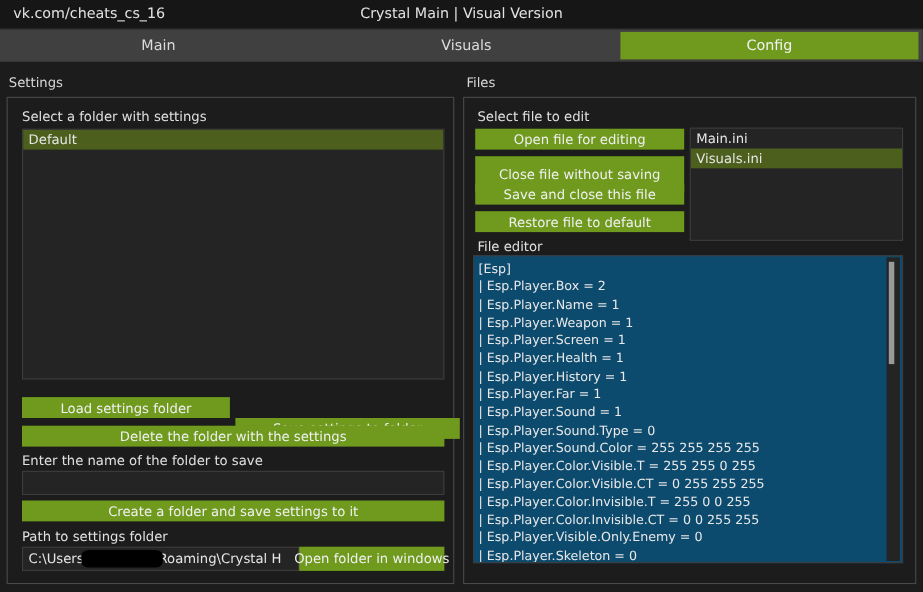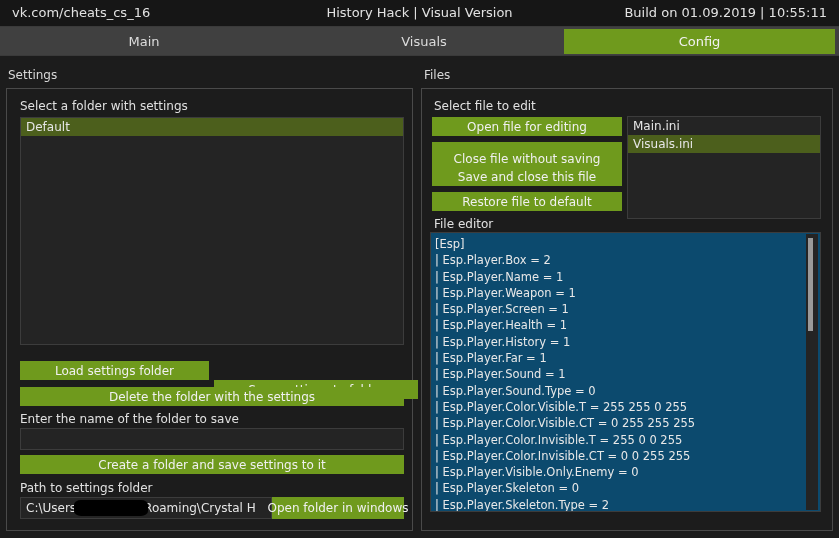--- a/index.html
+++ b/index.html
@@ -118,22 +118,21 @@
   #editor-scrollbar-thumb {
     position: absolute; right: 5px; top: 4px; width: 5px; height: 93px;
     background: #9a9a9a;
   }
 </style>
 </head>
 <body>
 
 <div id="header">
   <div class="hdr-text" id="hdr-left">vk.com/cheats_cs_16</div>
-  <div class="hdr-text" id="hdr-center">History Hack | Visual Version</div>
-  <div class="hdr-text" id="hdr-right">Build on 01.09.2019 | 10:55:11</div>
+  <div class="hdr-text" id="hdr-center">Crystal Main | Visual Version</div>
 </div>
 
 <div id="tabbar">
   <div class="tab" id="tab-main">Main</div>
   <div class="tab" id="tab-visuals">Visuals</div>
   <div class="tab active" id="tab-config">Config</div>
 </div>
 
 <div class="group-label" id="lbl-settings">Settings</div>
 <div class="group-box" id="box-settings"></div>
@@ -183,20 +182,21 @@
       <div class="ed-line">[Esp]</div>
       <div class="ed-line">| Esp.Player.Box = 2</div>
       <div class="ed-line">| Esp.Player.Name = 1</div>
       <div class="ed-line">| Esp.Player.Weapon = 1</div>
       <div class="ed-line">| Esp.Player.Screen = 1</div>
       <div class="ed-line">| Esp.Player.Health = 1</div>
       <div class="ed-line">| Esp.Player.History = 1</div>
       <div class="ed-line">| Esp.Player.Far = 1</div>
       <div class="ed-line">| Esp.Player.Sound = 1</div>
       <div class="ed-line">| Esp.Player.Sound.Type = 0</div>
+      <div class="ed-line">| Esp.Player.Sound.Color = 255 255 255 255</div>
       <div class="ed-line">| Esp.Player.Color.Visible.T = 255 255 0 255</div>
       <div class="ed-line">| Esp.Player.Color.Visible.CT = 0 255 255 255</div>
       <div class="ed-line">| Esp.Player.Color.Invisible.T = 255 0 0 255</div>
       <div class="ed-line">| Esp.Player.Color.Invisible.CT = 0 0 255 255</div>
       <div class="ed-line">| Esp.Player.Visible.Only.Enemy = 0</div>
       <div class="ed-line">| Esp.Player.Skeleton = 0</div>
       <div class="ed-line">| Esp.Player.Skeleton.Type = 2</div>
     </div>
   <div id="editor-scrollbar-track">
     <div id="editor-scrollbar-thumb"></div>

